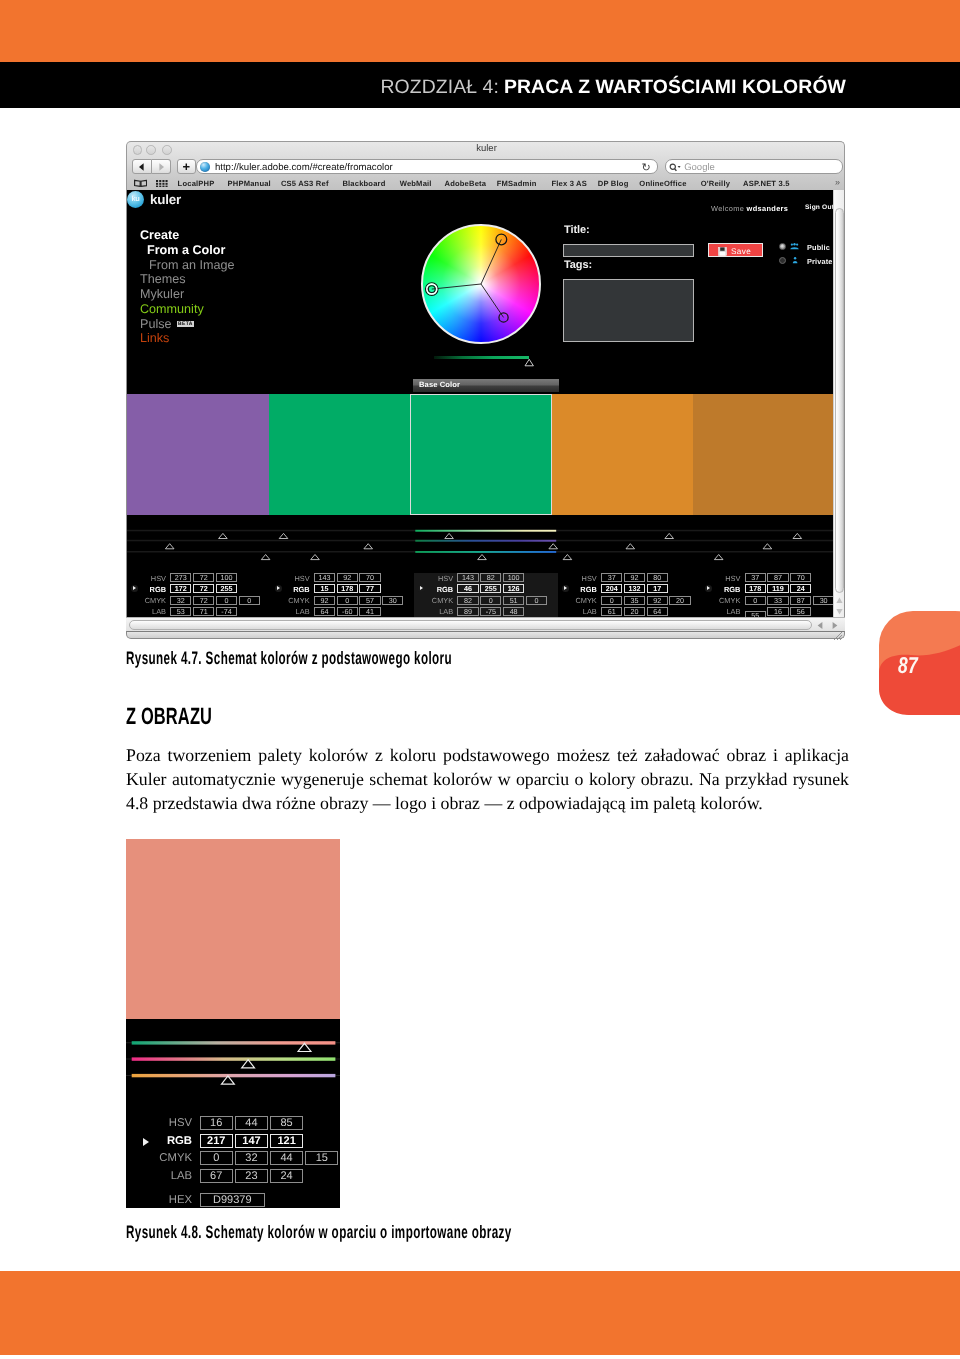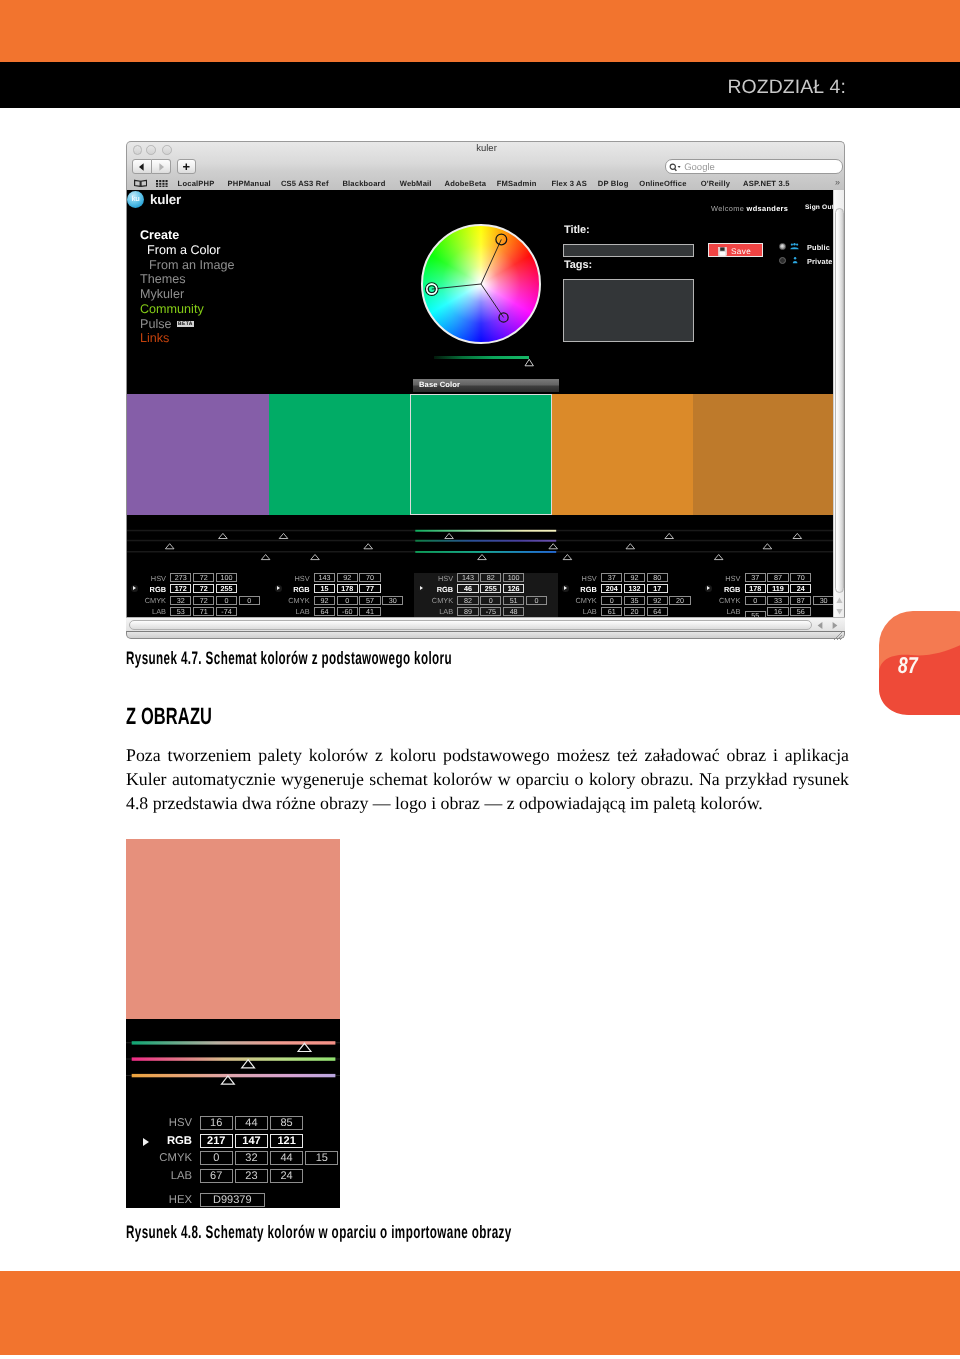--- a/index.html
+++ b/index.html
@@ -135,20 +135,21 @@
   .f2play{position:absolute;left:16.5px;top:299px;width:0;height:0;border-left:6px solid #f0f0f0;
       border-top:4px solid transparent;border-bottom:4px solid transparent;}
 </style>
 </head>
 <body>
 
 <div class="band-top"></div>
 <div class="band-black"></div>
 <div class="chapter-head">
   <span class="pfx">ROZDZIAŁ 4:</span>
+  <span class="ttl">PRACA Z WARTOŚCIAMI KOLORÓW</span>
 </div>
 <div class="band-bottom"></div>
 
 <div id="win">
 
   <div class="win-chrome">
     <div class="titlebar">
       <span class="dot d1"></span>
       <span class="dot d2"></span>
       <span class="dot d3"></span>
@@ -160,20 +161,25 @@
         <svg class="tri" width="11" height="11" viewBox="0 0 11 11">
             <path d="M7.1 1.8 L2.5 5.5 L7.1 9.2 Z" fill="#1b1b1b"></path>
           </svg>
       </div>
       <div class="btn-fwd">
         <svg class="tri" width="11" height="11" viewBox="0 0 11 11">
             <path d="M3.9 1.8 L8.5 5.5 L3.9 9.2 Z" fill="#b4b4b4"></path>
           </svg>
       </div>
       <div class="btn-plus">+</div>
+      <div class="urlbar">
+        <span class="url-globe"></span>
+        <span class="url-text">http://kuler.adobe.com/#create/fromacolor</span>
+        <span class="reload">↻</span>
+      </div>
       <div class="searchbar">
         <svg style="position:absolute;left:3.4px;top:2.5px" width="13" height="10" viewBox="0 0 13 10">
           <circle cx="3.8" cy="3.7" r="2.6" fill="none" stroke="#3f3f3f" stroke-width="1.2"></circle>
           <line x1="5.7" y1="5.7" x2="7.4" y2="7.9" stroke="#3f3f3f" stroke-width="1.4"></line>
           <path d="M8.6 2.9 L11.6 2.9 L10.1 5.1 Z" fill="#3f3f3f"></path>
         </svg>
         <span class="search-text">Google</span>
       </div>
     </div>
 
@@ -218,21 +224,21 @@
 
     <div class="kuler-head">
       <div class="ku-logo">ku</div>
       <div class="ku-word">kuler</div>
       <div class="welcome"><span>Welcome </span><b>wdsanders</b></div>
       <div class="signout">Sign Out</div>
     </div>
 
     <div class="nav-col">
         <div><span style="color: rgb(255, 255, 255); font-weight: 700;">Create</span></div>
-        <div style="padding-left: 7px;"><span style="color: rgb(255, 255, 255); font-weight: 400;">From a Color</span></div>
+        <div style="padding-left: 7px;"><span style="color: rgb(255, 255, 255); font-weight: 700;">From a Color</span></div>
         <div style="padding-left: 9px;"><span style="color: rgb(142, 142, 142);">From an Image</span></div>
         <div><span style="color: rgb(142, 142, 142);">Themes</span></div>
         <div><span style="color: rgb(142, 142, 142);">Mykuler</span></div>
         <div><span style="color: #84cc16;">Community</span></div>
         <div><span style="color: rgb(142, 142, 142);">Pulse</span><span class="beta">BETA</span></div>
         <div><span style="color: #c2410c;">Links</span></div>
       </div>
 
     <div class="wheel" style="background: conic-gradient(rgb(255, 255, 0) 0deg, rgb(255, 234, 0) 5deg, rgb(255, 213, 0) 10deg, rgb(255, 191, 0) 15deg, rgb(255, 170, 0) 20deg, rgb(255, 149, 0) 25deg, rgb(255, 128, 0) 30deg, rgb(255, 106, 0) 35deg, rgb(255, 85, 0) 40deg, rgb(255, 64, 0) 45deg, rgb(255, 42, 0) 50deg, rgb(255, 21, 0) 55deg, rgb(255, 0, 0) 60deg, rgb(255, 0, 21) 65deg, rgb(255, 0, 42) 70deg, rgb(255, 0, 64) 75deg, rgb(255, 0, 85) 80deg, rgb(255, 0, 106) 85deg, rgb(255, 0, 128) 90deg, rgb(255, 0, 149) 95deg, rgb(255, 0, 170) 100deg, rgb(255, 0, 191) 105deg, rgb(255, 0, 213) 110deg, rgb(255, 0, 234) 115deg, rgb(255, 0, 255) 120deg, rgb(234, 0, 255) 125deg, rgb(213, 0, 255) 130deg, rgb(191, 0, 255) 135deg, rgb(170, 0, 255) 140deg, rgb(149, 0, 255) 145deg, rgb(128, 0, 255) 150deg, rgb(106, 0, 255) 155deg, rgb(85, 0, 255) 160deg, rgb(64, 0, 255) 165deg, rgb(42, 0, 255) 170deg, rgb(21, 0, 255) 175deg, rgb(0, 0, 255) 180deg, rgb(0, 21, 255) 185deg, rgb(0, 43, 255) 190deg, rgb(0, 64, 255) 195deg, rgb(0, 85, 255) 200deg, rgb(0, 106, 255) 205deg, rgb(0, 128, 255) 210deg, rgb(0, 149, 255) 215deg, rgb(0, 170, 255) 220deg, rgb(0, 191, 255) 225deg, rgb(0, 212, 255) 230deg, rgb(0, 234, 255) 235deg, rgb(0, 255, 255) 240deg, rgb(0, 255, 234) 245deg, rgb(0, 255, 212) 250deg, rgb(0, 255, 191) 255deg, rgb(0, 255, 170) 260deg, rgb(0, 255, 149) 265deg, rgb(0, 255, 128) 270deg, rgb(0, 255, 106) 275deg, rgb(0, 255, 85) 280deg, rgb(0, 255, 64) 285deg, rgb(0, 255, 43) 290deg, rgb(0, 255, 21) 295deg, rgb(0, 255, 0) 300deg, rgb(21, 255, 0) 305deg, rgb(43, 255, 0) 310deg, rgb(64, 255, 0) 315deg, rgb(85, 255, 0) 320deg, rgb(106, 255, 0) 325deg, rgb(128, 255, 0) 330deg, rgb(149, 255, 0) 335deg, rgb(170, 255, 0) 340deg, rgb(191, 255, 0) 345deg, rgb(213, 255, 0) 350deg, rgb(234, 255, 0) 355deg, rgb(255, 255, 0) 360deg); box-shadow: rgba(255, 255, 255, 0) 0px 0px 22px 14px inset;">
         <div style="position: absolute; left: 0px; top: 0px; width: 100%; height: 100%; border-radius: 50%; background: radial-gradient(circle, rgb(255, 255, 255) 0%, rgba(255, 255, 255, 0.95) 4%, rgba(255, 255, 255, 0.55) 22%, rgba(255, 255, 255, 0.18) 48%, rgba(255, 255, 255, 0) 75%);"></div>

